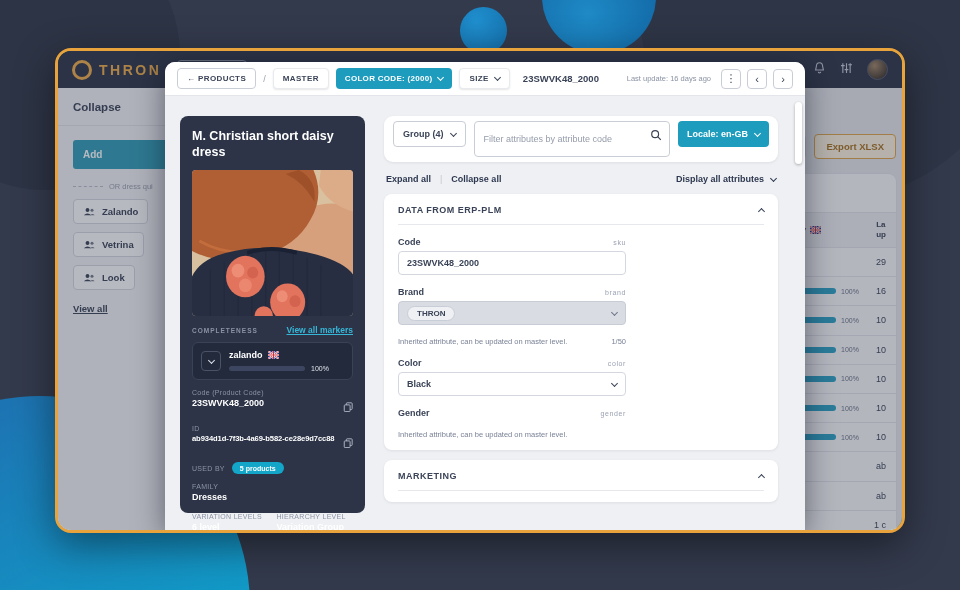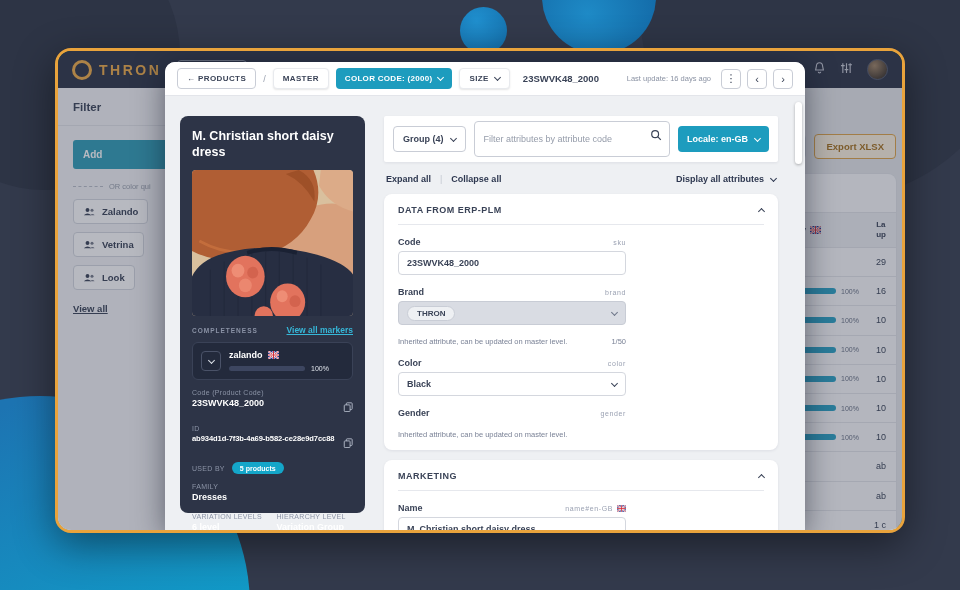--- a/index.html
+++ b/index.html
@@ -113,21 +113,21 @@
   .kv-val{font-size:9px;font-weight:700;margin-top:2px;line-height:1.2;}
   .kv-val.id{font-size:7.6px;letter-spacing:-.1px;}
   .copy-btn{flex:none;margin-top:2px;color:#aab1c0;}
   .usedby-row{display:flex;align-items:center;gap:7px;margin-top:10px;}
   .pill{background:#14a6c9;color:#fff;font-size:7px;font-weight:700;border-radius:9px;padding:2.5px 8px;}
   .grid2{display:grid;grid-template-columns:1.05fr 1fr;gap:10px 4px;margin-top:10px;}
   .grid2 .kv{margin-top:0;}
 
   
   .rcol{flex:1;display:flex;flex-direction:column;gap:10px;min-width:0;}
-  .toolbar{background:#fff;border-radius:2px;padding:5px 9px;display:flex;gap:8px;align-items:center;
+  .toolbar{background:#fff;border-radius:9px;padding:5px 9px;display:flex;gap:8px;align-items:flex-start;
            box-shadow:0 1px 3px rgba(20,30,60,.08);}
   .dd-group{border:1px solid #c9cdd6;border-radius:4px;background:#fff;font-size:9px;font-weight:700;color:#3a4357;
             padding:7px 9px;display:flex;align-items:center;gap:7px;flex:none;}
   .filter-wrap{flex:1;position:relative;}
   .filter-input{width:100%;box-sizing:border-box;border:1px solid #c9cdd6;border-radius:4px;height:36px;
                 padding:0 26px 0 9px;font-size:9px;color:#3a4357;background:#fff;font-family:inherit;}
   .filter-input::placeholder{color:#959caa;}
   .search-ic{position:absolute;right:8px;top:6px;}
   .btn-locale{background:#1d9cbe;border:none;color:#fff;font-size:9px;font-weight:700;border-radius:4px;
               padding:8px 9px;display:flex;gap:7px;align-items:center;flex:none;}
@@ -217,25 +217,25 @@
               <line x1="10.2" y1="4" x2="14.8" y2="4"></line>
             </g>
           </svg>
       </span>
       <span class="avatar"></span>
     </div>
   </div>
 
   <div class="page">
     <div class="sidebar">
-      <div class="filters-title">Filter</div>
+      <div class="filters-title">Collapse</div>
       <button class="add-btn">Add</button>
       <div class="or-load">
         <span class="dashline"></span>
-        <span>OR color qui</span>
+        <span>OR dress qui</span>
       </div>
       <button class="sfilter">
         <svg class="flag" style="width:12px;height:9px" viewBox="0 0 16 12">
             <use href="#people" color="#3a4357"></use>
           </svg>
         <span>Zalando</span>
       </button>
       <button class="sfilter">
         <svg class="flag" style="width:12px;height:9px" viewBox="0 0 16 12">
             <use href="#people" color="#3a4357"></use>
@@ -547,29 +547,17 @@
           </div>
         </div>
 
         <div class="sec">
           <div class="sec-head">
             <span class="sec-title">MARKETING</span>
             <span class="chev up"></span>
           </div>
           <div class="sec-divider"></div>
 
-          <div class="fld">
-            <div class="fld-top">
-              <span class="fld-label">Name</span>
-              <span class="fld-attr">
-                <span>name#en-GB</span>
-                <svg class="flag" style="width:9px;height:7px">
-                    <use href="#ukflag"></use>
-                  </svg>
-              </span>
-            </div>
-            <input class="fld-input" value="M. Christian short daisy dress" style="">
-          </div>
         </div>
       </div>
     </div>
   </div>
 </div>
 
 </body></html>

